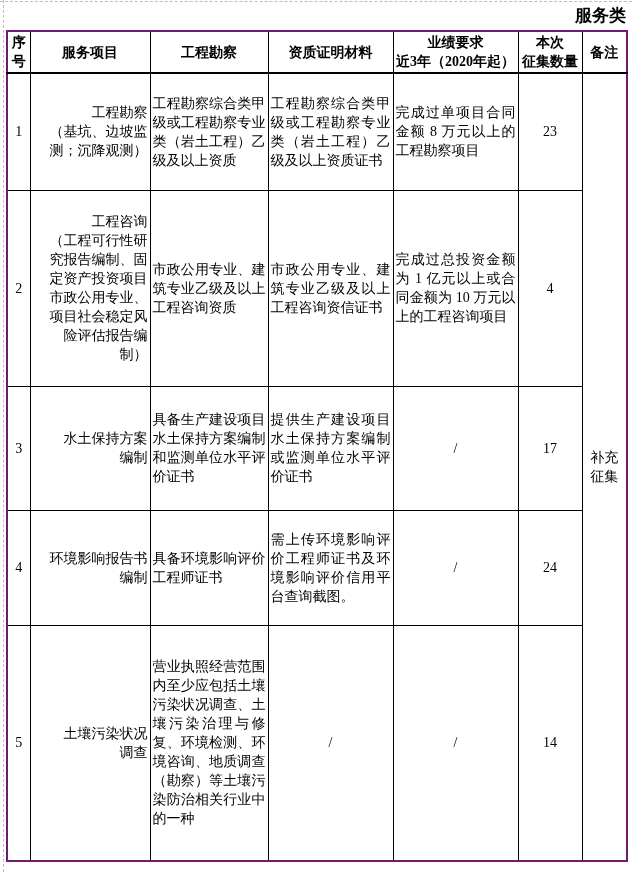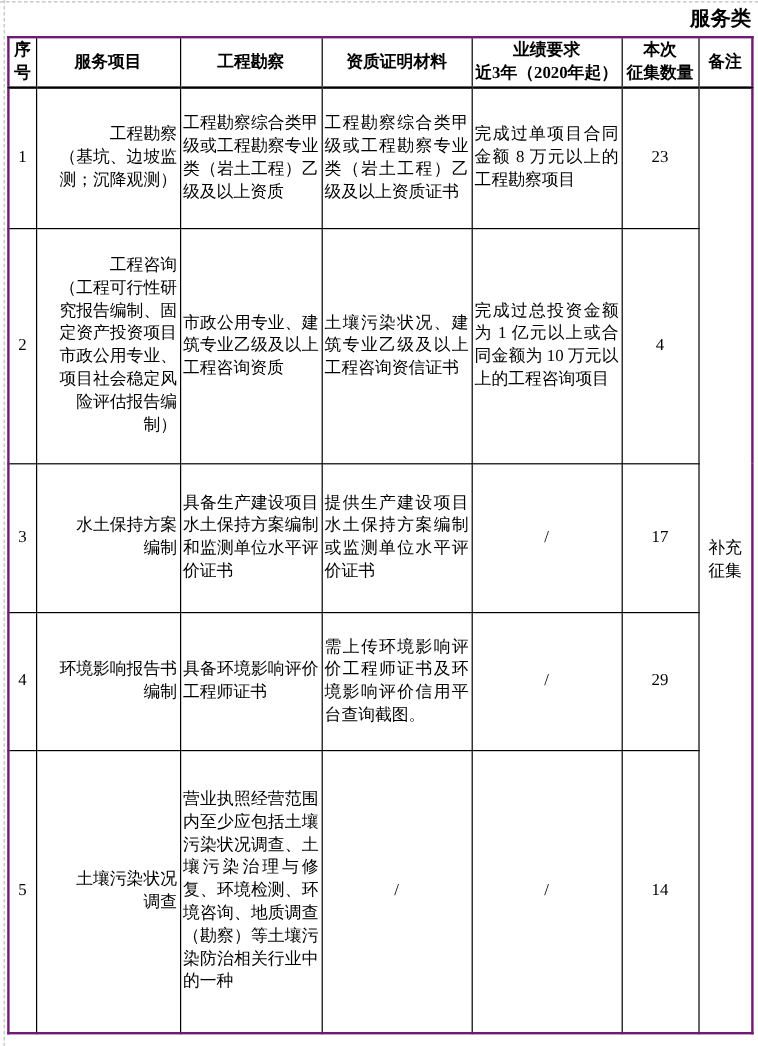--- a/index.html
+++ b/index.html
@@ -112,41 +112,41 @@
         <td class="c-no">2</td>
         <td class="c-service">工程咨询
 （工程可行性研
 究报告编制、固
 定资产投资项目
 市政公用专业、
 项目社会稳定风
 险评估报告编
 制）</td>
         <td class="c-text">市政公用专业、建筑专业乙级及以上工程咨询资质</td>
-        <td class="c-text">土壤污染状况、建筑专业乙级及以上工程咨询资信证书</td>
+        <td class="c-text">市政公用专业、建筑专业乙级及以上工程咨询资信证书</td>
         <td class="c-text">完成过总投资金额为 1 亿元以上或合同金额为 10 万元以上的工程咨询项目</td>
         <td class="c-qty">4</td>
       </tr>
       <tr class="r3">
         <td class="c-no">3</td>
         <td class="c-service">水土保持方案
 编制</td>
         <td class="c-text">具备生产建设项目水土保持方案编制和监测单位水平评价证书</td>
         <td class="c-text">提供生产建设项目水土保持方案编制或监测单位水平评价证书</td>
         <td class="c-text slash">/</td>
         <td class="c-qty">17</td>
       </tr>
       <tr class="r4">
         <td class="c-no">4</td>
         <td class="c-service">环境影响报告书
 编制</td>
         <td class="c-text">具备环境影响评价工程师证书</td>
         <td class="c-text">需上传环境影响评价工程师证书及环境影响评价信用平台查询截图。</td>
         <td class="c-text slash">/</td>
-        <td class="c-qty">29</td>
+        <td class="c-qty">24</td>
       </tr>
       <tr class="r5">
         <td class="c-no">5</td>
         <td class="c-service">土壤污染状况
 调查</td>
         <td class="c-text">营业执照经营范围内至少应包括土壤污染状况调查、土壤污染治理与修复、环境检测、环境咨询、地质调查（勘察）等土壤污染防治相关行业中的一种</td>
         <td class="c-text slash">/</td>
         <td class="c-text slash">/</td>
         <td class="c-qty">14</td>
       </tr>

